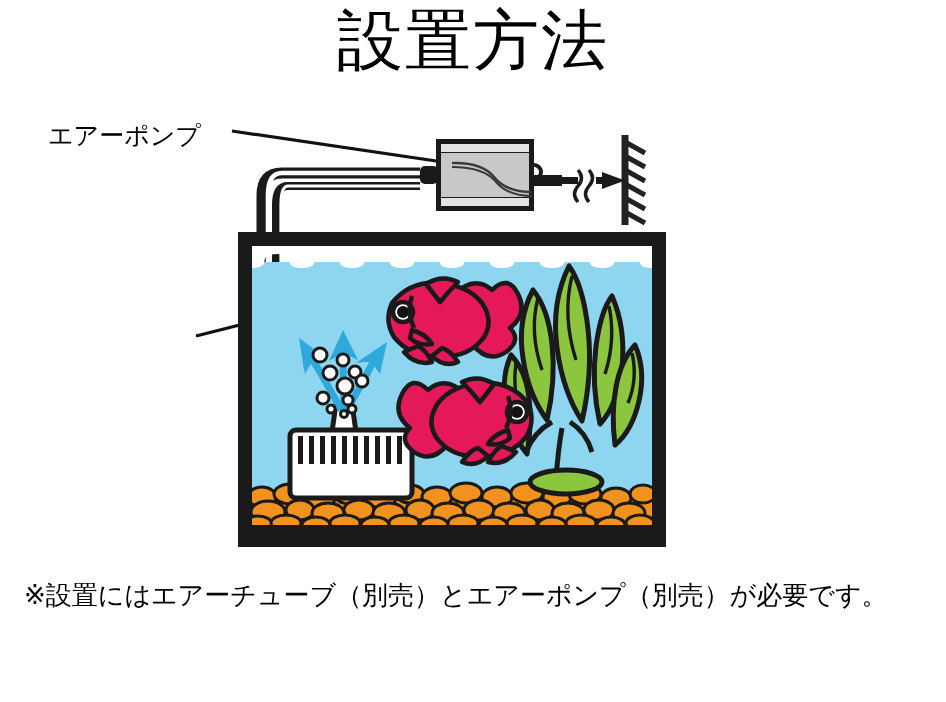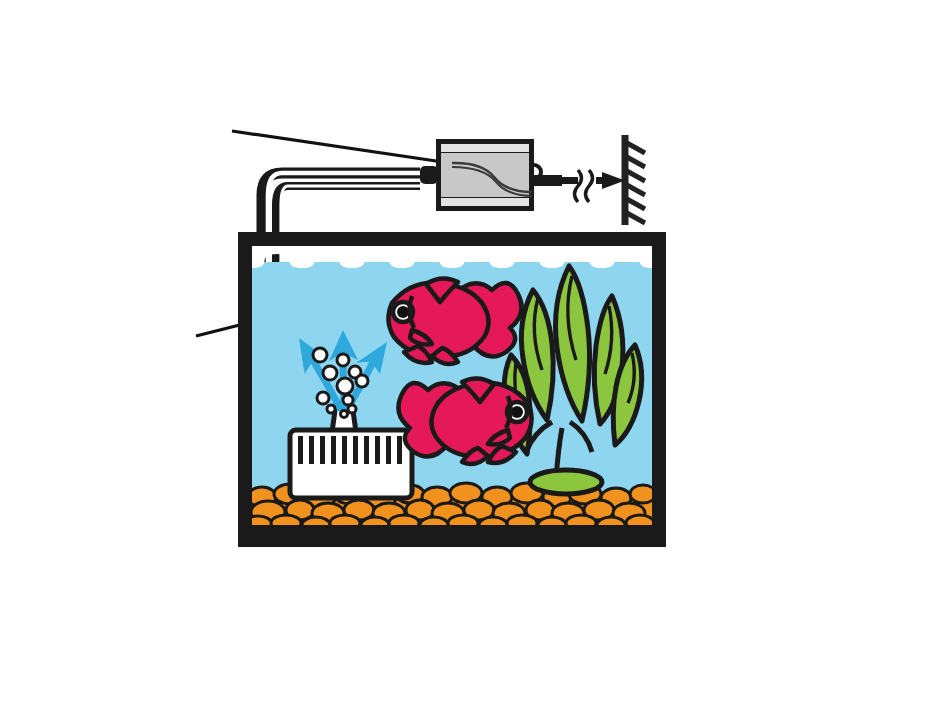--- a/index.html
+++ b/index.html
@@ -67,21 +67,23 @@
     top: 0;
     width: 946px;
     height: 702px;
   }
 </style>
 </head>
 <body>
 
 <div id="page">
 
-
+  <div class="title">設置方法</div>
+
+  <div class="label-pump">エアーポンプ</div>
 
   <svg class="scene" viewBox="0 0 946 702">
 
     <line x1="232" y1="131" x2="470" y2="166" stroke="#111111" stroke-width="3.2"></line>
     <line x1="196" y1="336" x2="287" y2="313" stroke="#111111" stroke-width="3.2"></line>
 
     <g>
       <line x1="625" y1="135" x2="625" y2="225" stroke="#222222" stroke-width="7"></line>
       <line x1="625" y1="142" x2="645" y2="153" stroke="#222222" stroke-width="5"></line>
       <line x1="625" y1="156" x2="645" y2="167" stroke="#222222" stroke-width="5"></line>
@@ -332,14 +334,15 @@
         <path d="M508 396 q6 16 -2 32" fill="none"></path>
       </g>
 
       <g fill="none" stroke="#1a1a1a">
         <rect x="245" y="239" width="414" height="301" stroke-width="14"></rect>
         <rect x="245" y="525" width="414" height="15" fill="#1a1a1a" stroke="none"></rect>
       </g>
     </g>
   </svg>
 
+  <div class="footnote">※設置にはエアーチューブ（別売）とエアーポンプ（別売）が必要です。</div>
 
 </div>
 
 </body></html>

